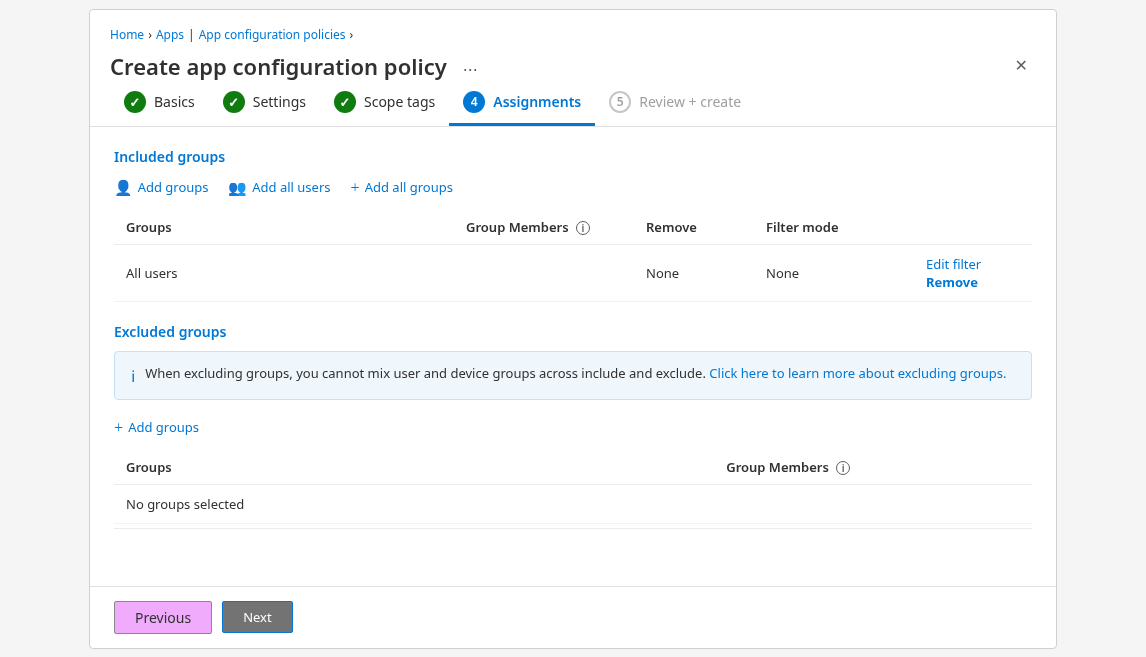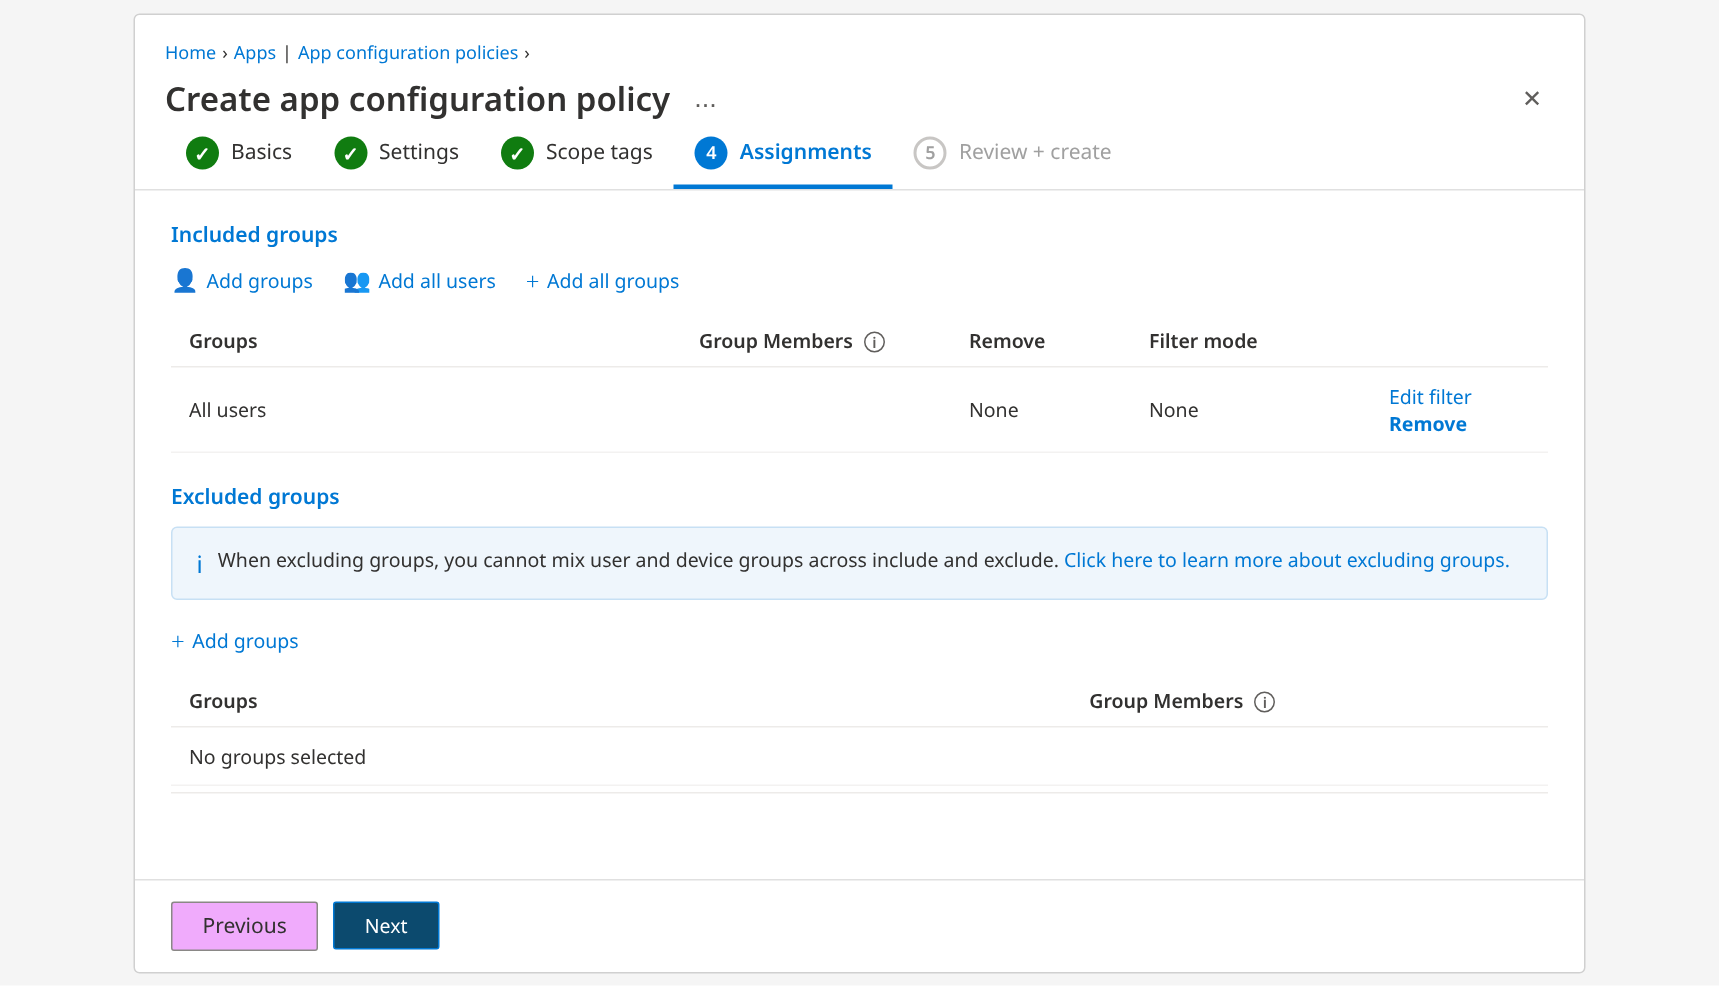--- a/index.html
+++ b/index.html
@@ -235,21 +235,21 @@
       background: #f0abfc;
       border: 1px solid #8a8886;
       color: #323130;
       padding: 6px 20px;
       font-size: 14px;
       cursor: pointer;
       border-radius: 2px;
       font-family: inherit;
     }
     .btn-primary {
-      background: #0c4a6e;
+      background: #737373;
       border: 1px solid #0078d4;
       color: #fff;
       padding: 6px 20px;
       font-size: 13px;
       cursor: pointer;
       border-radius: 2px;
       font-family: inherit;
     }
     .separator-line {
       border: none;

